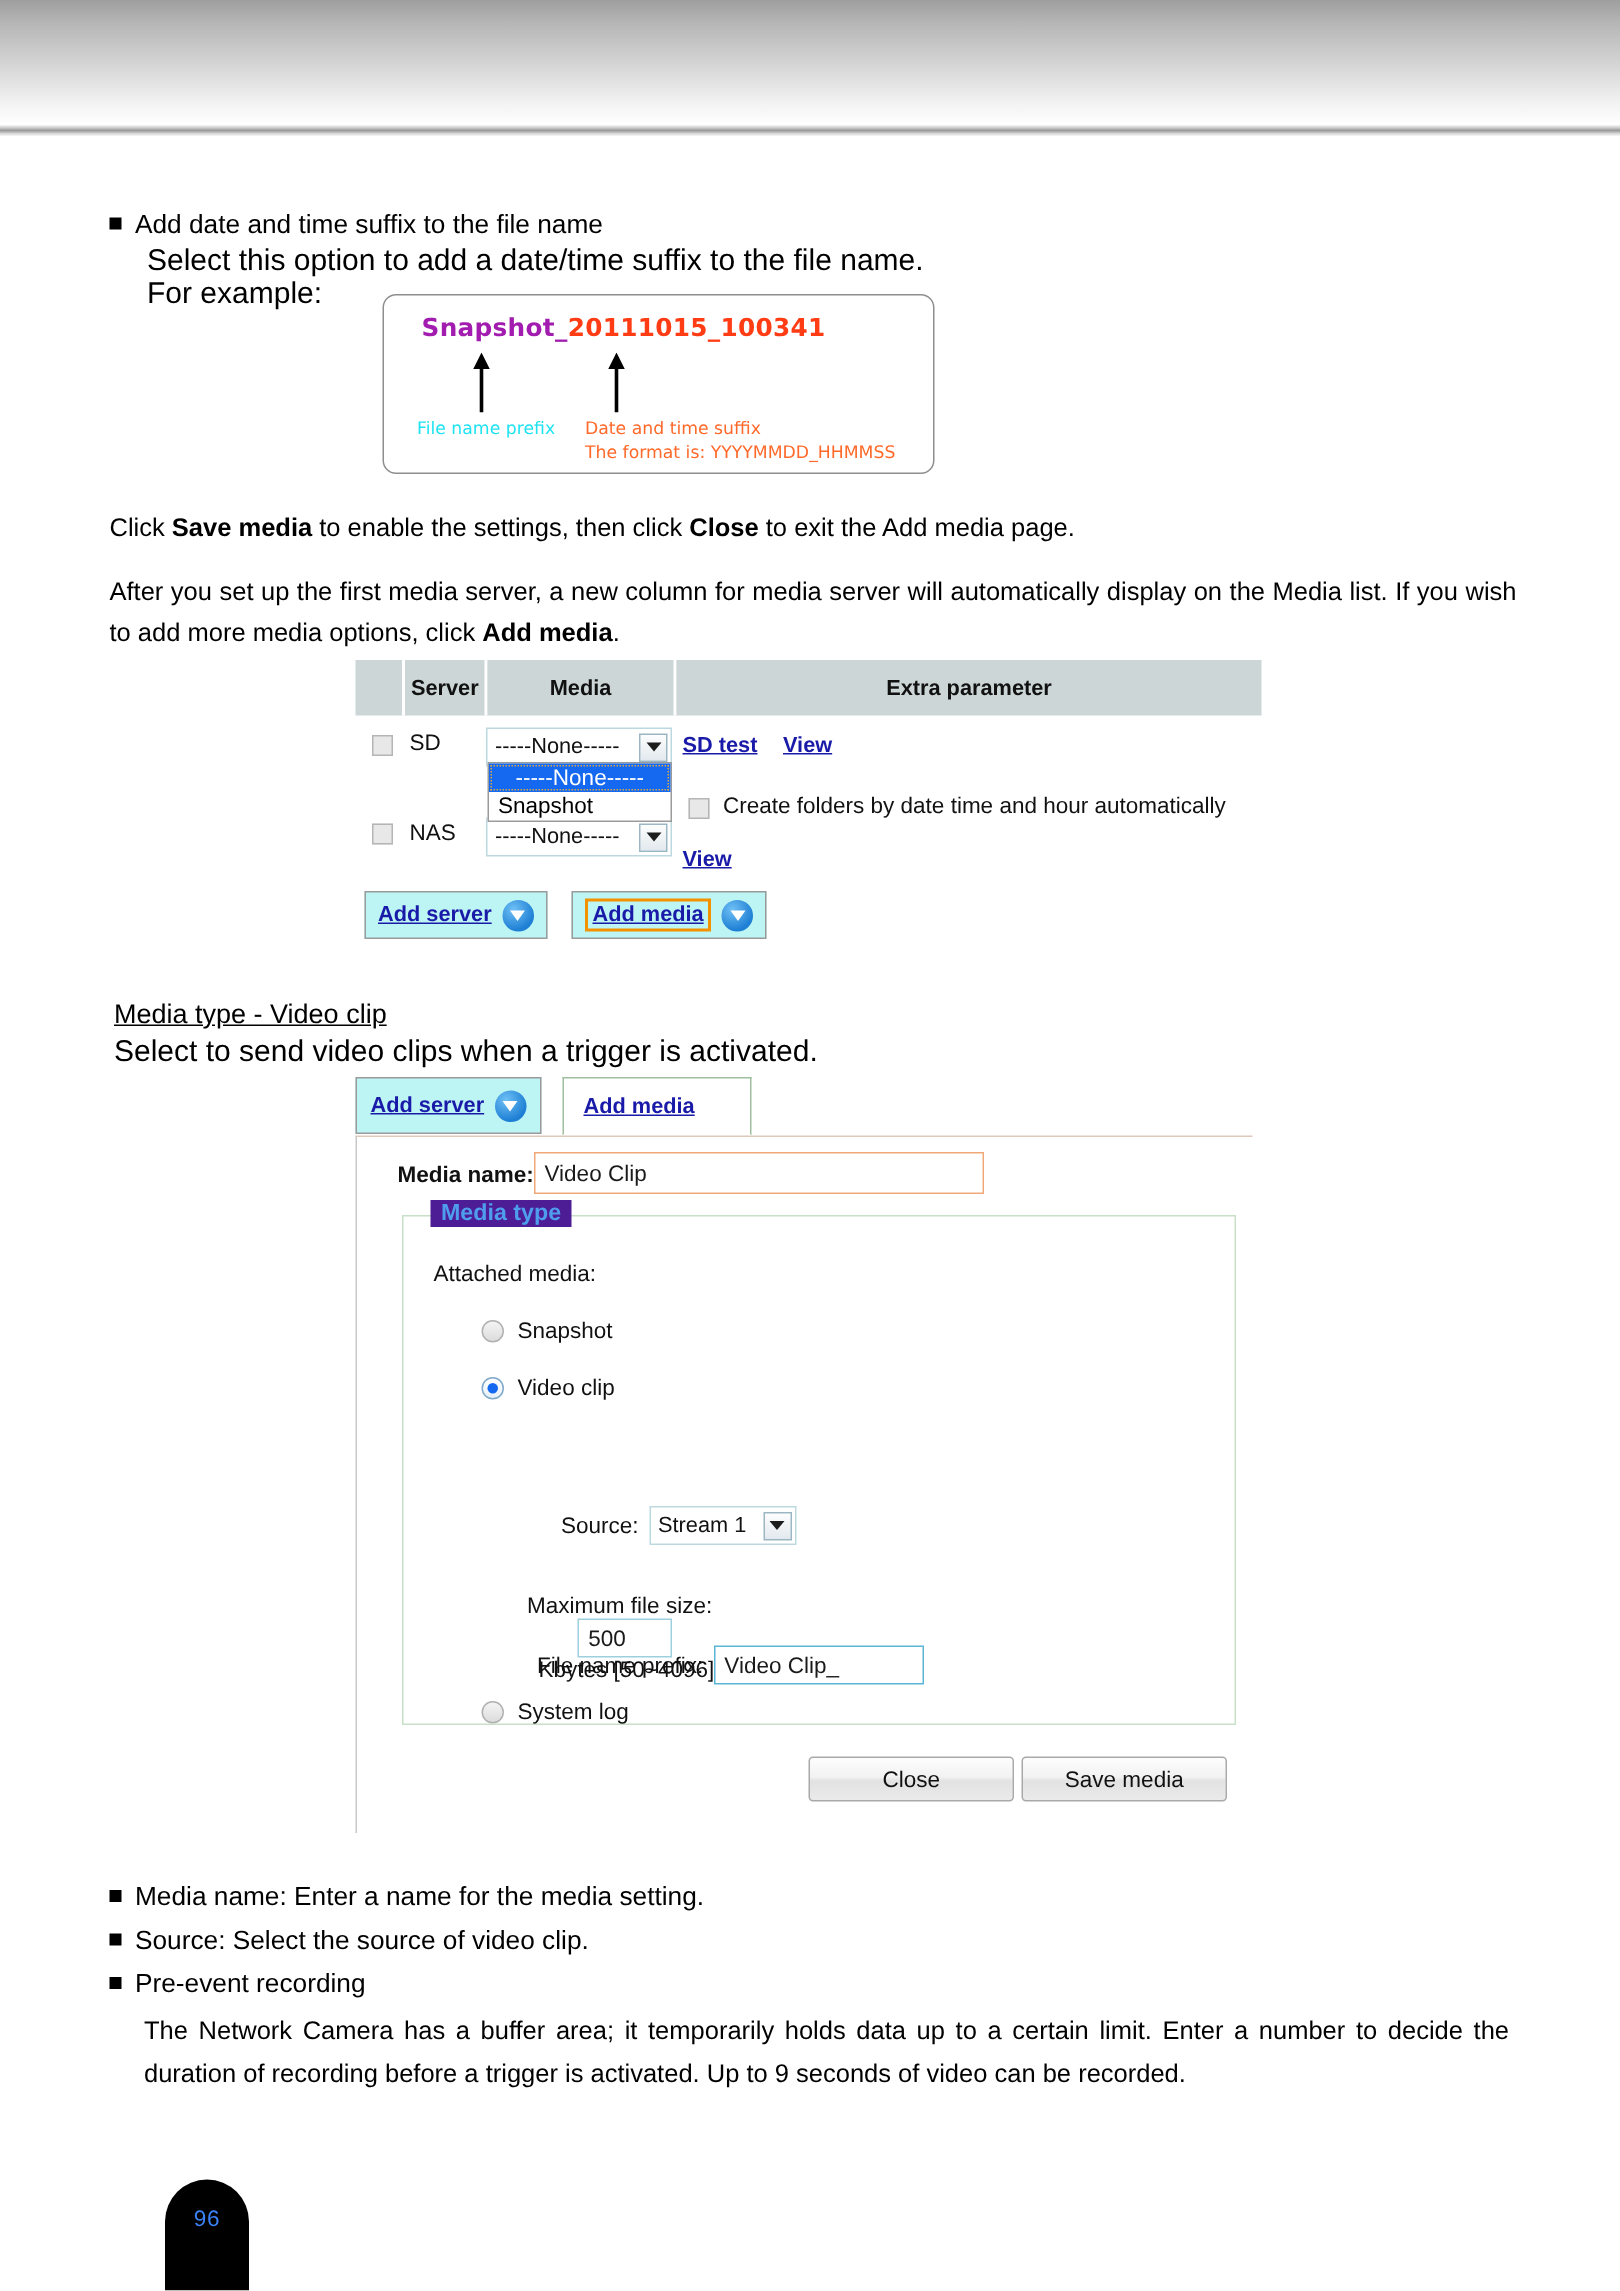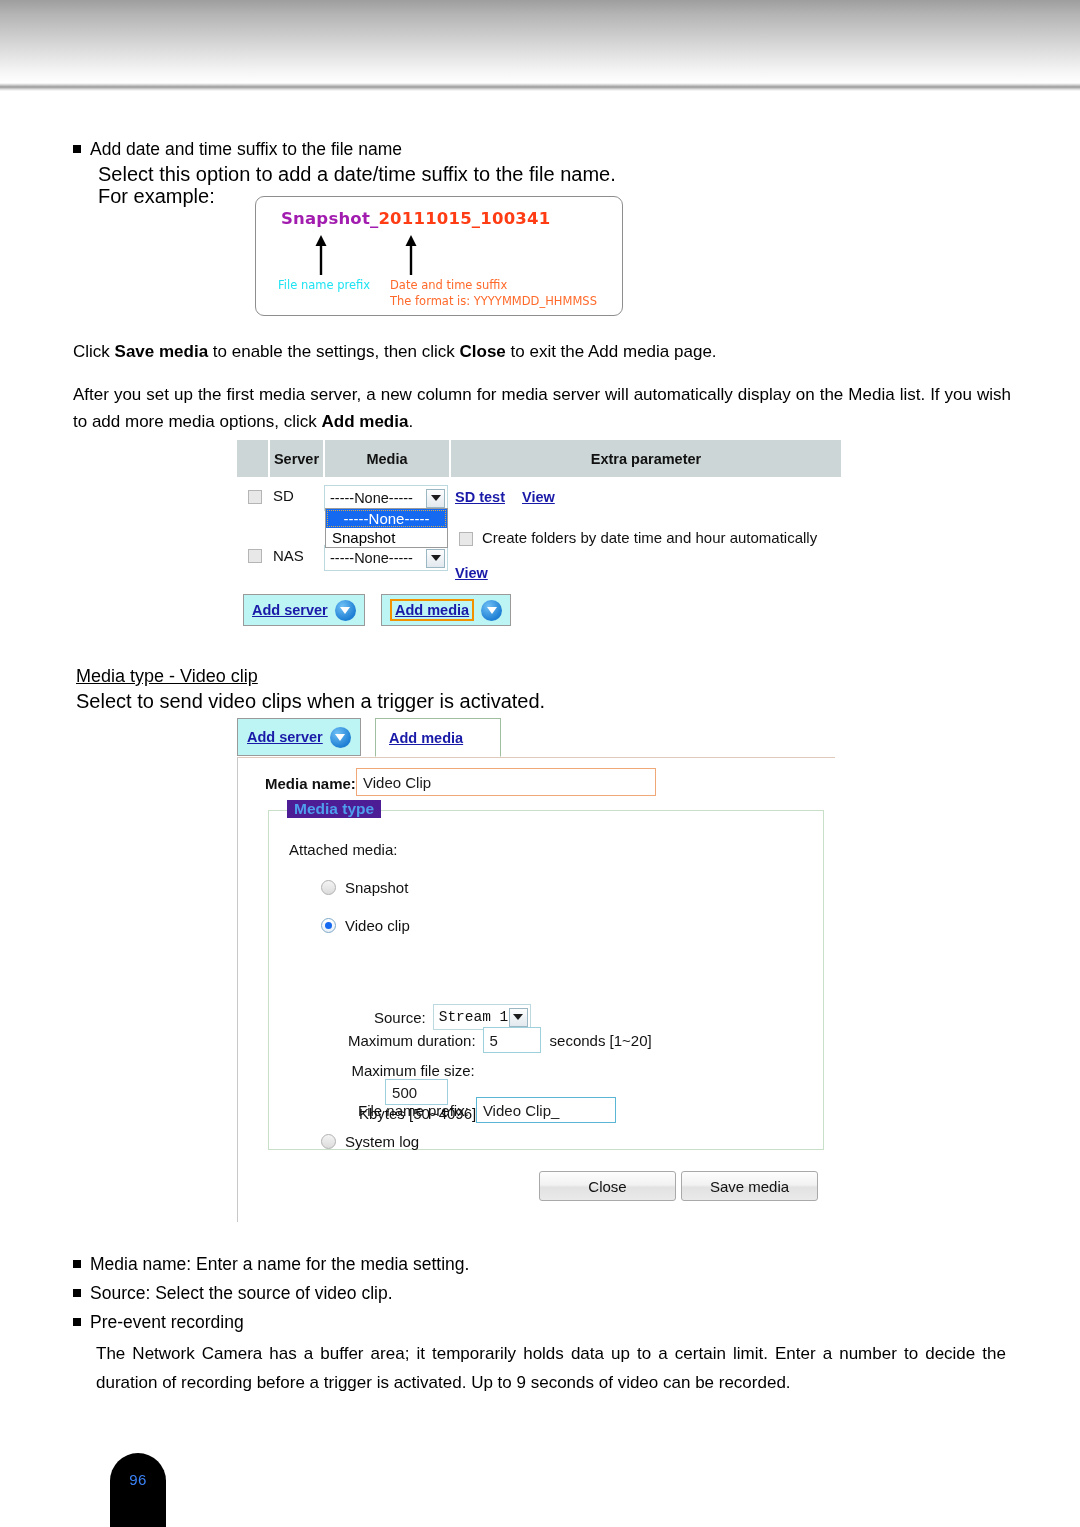--- a/index.html
+++ b/index.html
@@ -319,34 +319,29 @@
         <span class="radio"></span>
         <span class="radio-label">Snapshot</span>
       </div>
       <div class="radio-row" style="left:52px; top:106px;">
         <span class="radio on"></span>
         <span class="radio-label">Video clip</span>
       </div>
 
       <div class="field-row" style="left:105px; top:146px;margin-top:47px;">
         <span class="field-label">Source:</span>
-        <span class="select-box" style="position:relative; left:0; top:0; width:98px; margin-left:7px;font-family:Liberation Mono, monospace;">
+        <span class="select-box" style="position:relative; left:0; top:0; width:98px; margin-left:7px;">
           <span class="select-text">Stream 1</span>
           <span class="select-arrow">
               <span class="tri-down"></span>
             </span>
         </span>
       </div>
 
 
-      <div class="field-row" style="left:79px; top:216px;">
-        <span class="field-label">Maximum duration:</span>
-        <span class="txtinput" style="width:58px;">5</span>
-        <span class="field-hint">seconds [1~20]</span>
-      </div>
 
       <div class="field-row" style="left:81px; top:251px;flex-direction:column;">
         <span class="field-label">Maximum file size:</span>
         <span class="txtinput" style="width:63px;">500</span>
         <span class="field-hint">Kbytes [50~4096]</span>
       </div>
 
       <div class="field-row" style="left:89px; top:286px;justify-content:space-between;">
         <span class="field-label">File name prefix:</span>
         <span class="txtinput" style="width:140px; border-color:#5bb6d6;">Video Clip_</span>

